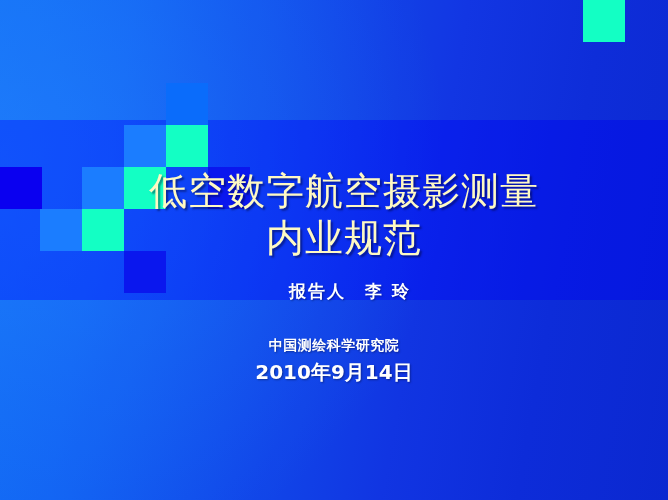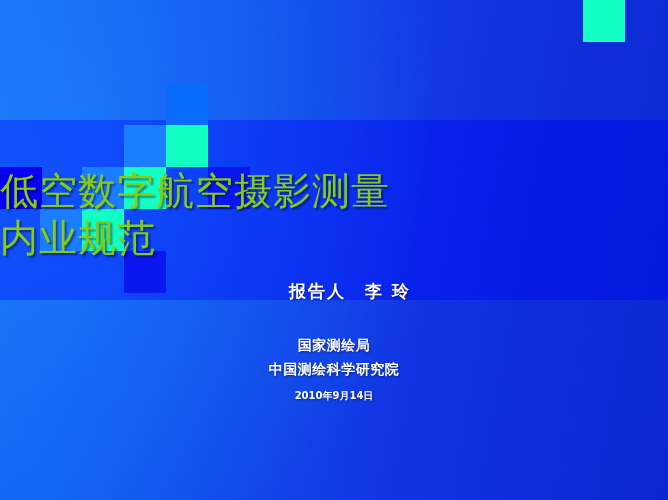--- a/index.html
+++ b/index.html
@@ -63,29 +63,30 @@
     display: flex;
     flex-direction: column;
     align-items: center;
   }
 
   .title {
     position: absolute;
     left: 0;
     right: 0;
     top: 168px;
-    text-align: left;
-    color: #84cc16;
+    text-align: center;
+    color: #fef9c3;
     font-family: "DejaVu Sans", "Liberation Sans", sans-serif;
     font-size: 38px;
     line-height: 47px;
     letter-spacing: 1px;
     font-weight: 400;
     text-shadow: 2px 2px 2px rgba(0,0,30,0.45);
     white-space: pre-line;
+    padding-left: 20px;
   }
 
   .presenter {
     position: absolute;
     left: 0;
     right: 0;
     top: 280px;
     text-align: center;
     color: #ffffff;
     font-size: 17px;
@@ -104,21 +105,21 @@
     color: #ffffff;
   }
   .org-line {
     font-size: 14px;
     line-height: 24px;
     font-weight: bold;
     letter-spacing: 0.5px;
     text-shadow: 1px 1px 2px rgba(0,0,30,0.40);
   }
   .date-line {
-    font-size: 10px;
+    font-size: 20px;
     line-height: 24px;
     font-weight: bold;
     margin-top: 3px;
     text-shadow: 1px 1px 2px rgba(0,0,30,0.40);
   }
 </style>
 </head>
 <body>
 
 <div id="slide">
@@ -144,19 +145,18 @@
     </div>
 
   <div class="content">
 
     <div class="title">低空数字航空摄影测量
 内业规范</div>
 
     <div class="presenter">报告人　李 玲</div>
 
     <div class="org-block">
-      <div class="org-line">国家测绘局</div>
       <div class="org-line">中国测绘科学研究院</div>
       <div class="date-line">2010年9月14日</div>
     </div>
 
   </div>
 </div>
 
 </body></html>

